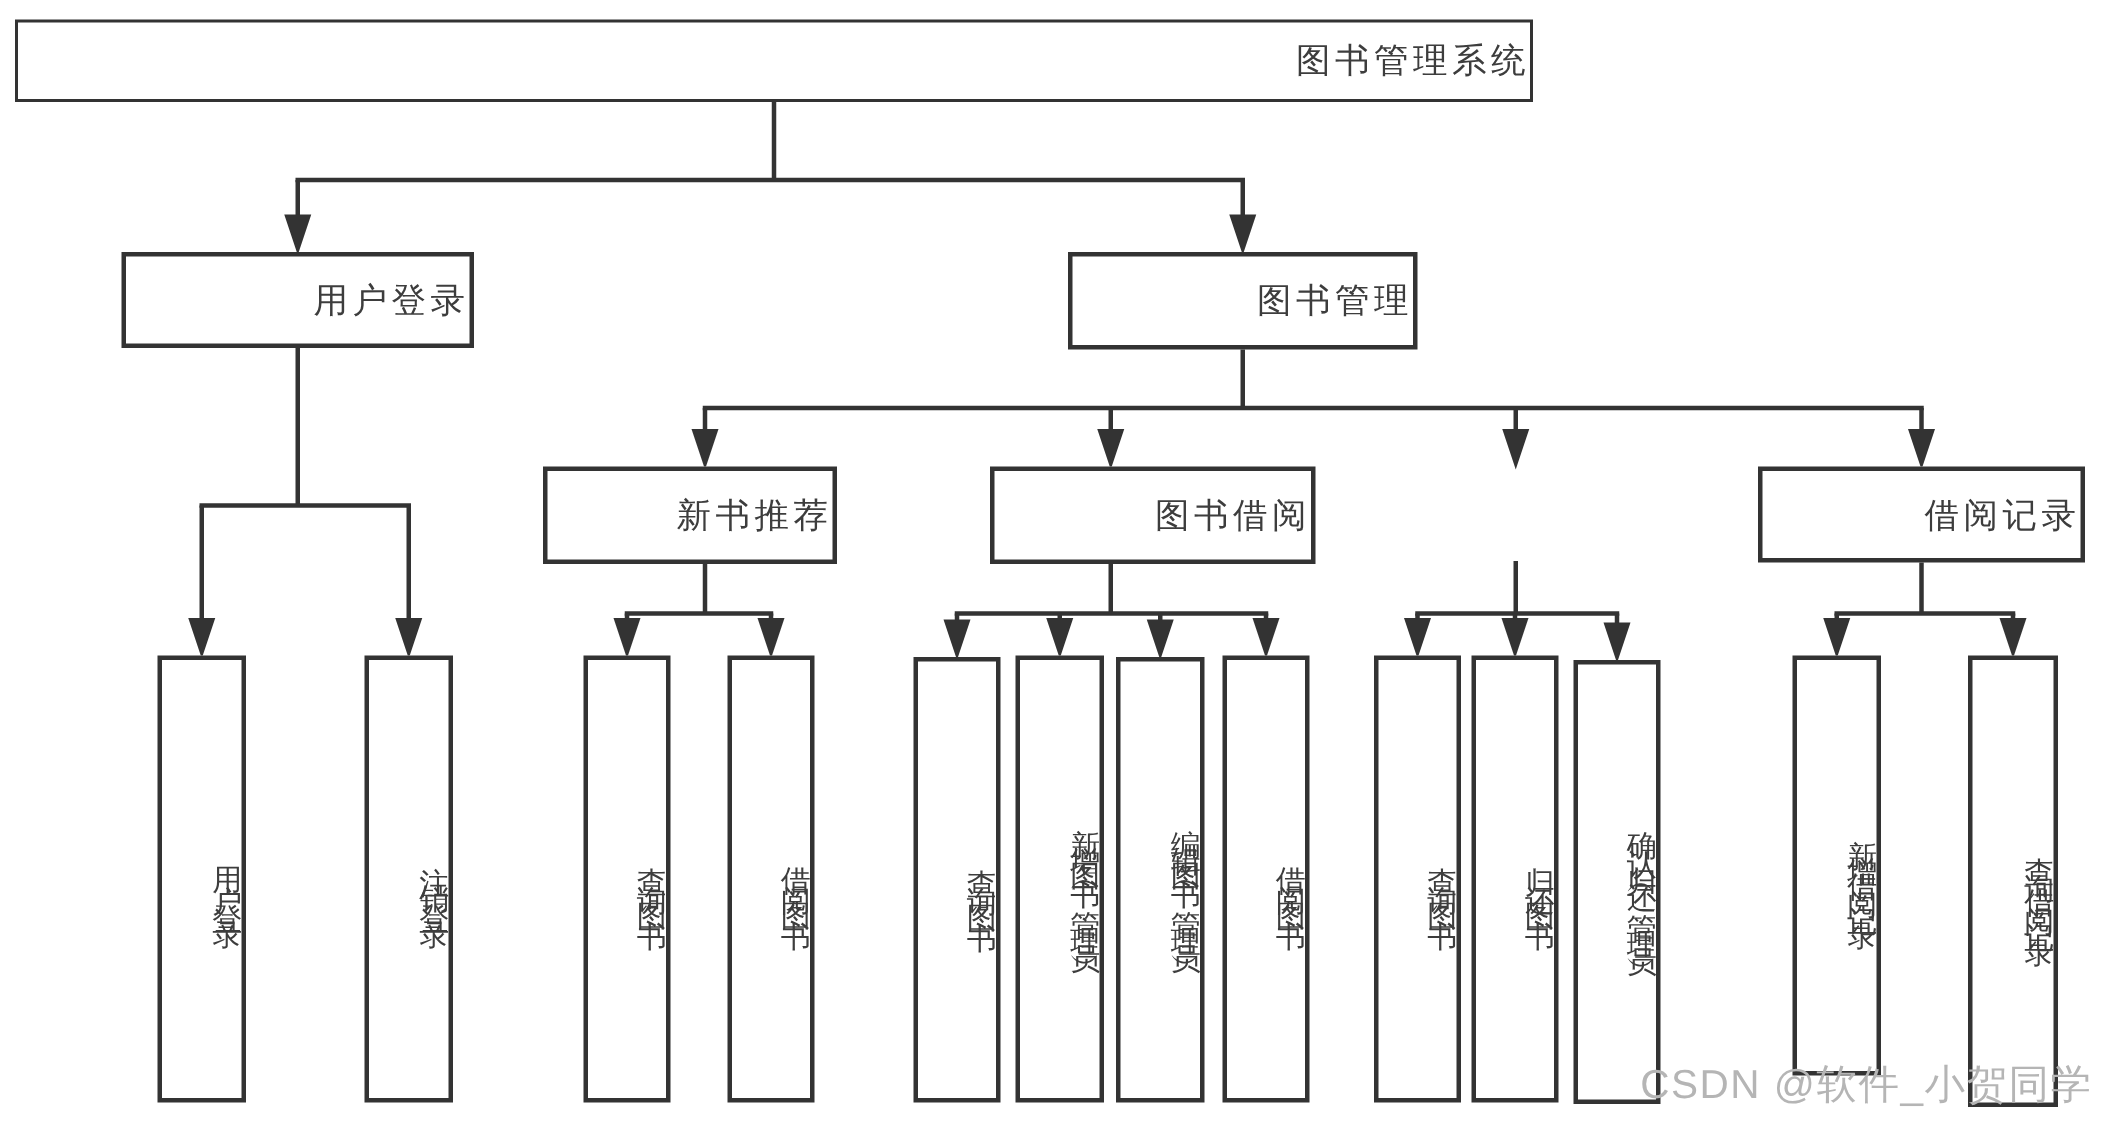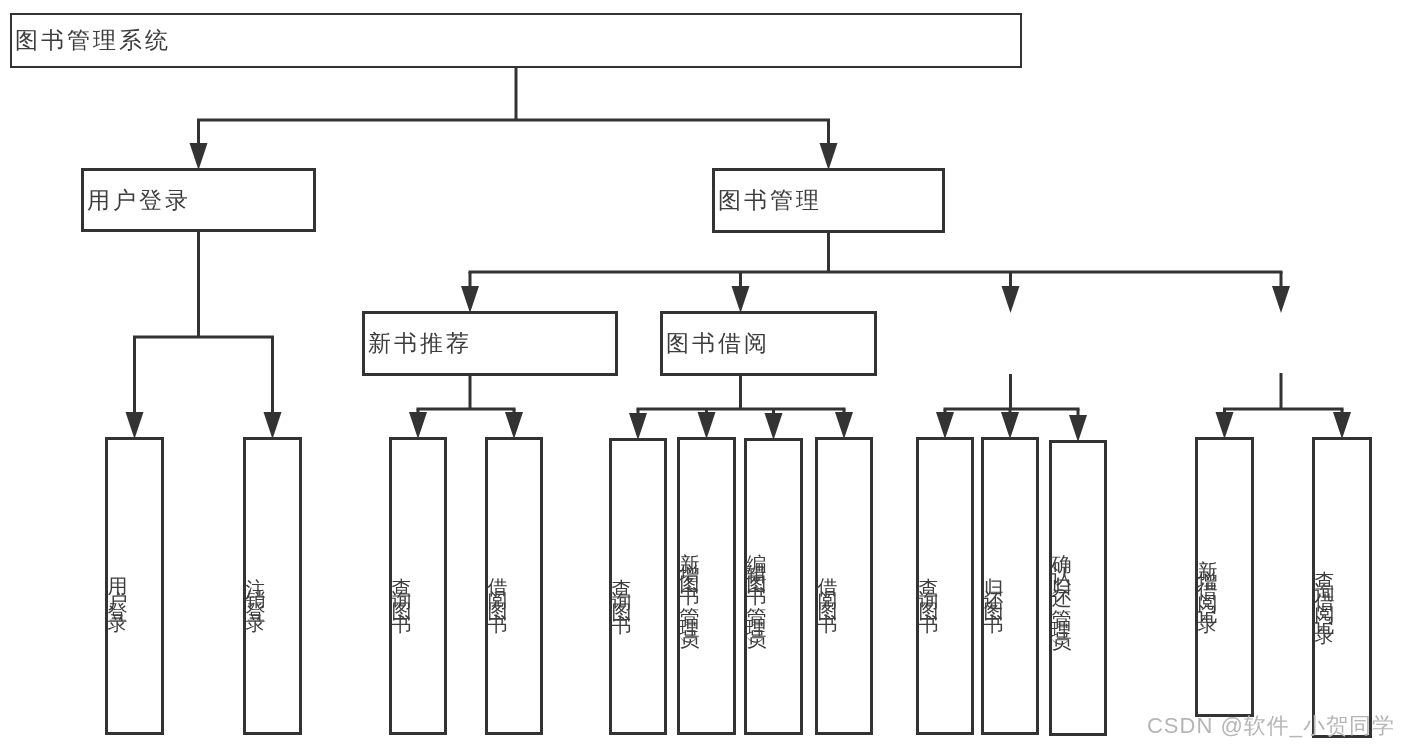--- a/index.html
+++ b/index.html
@@ -3,36 +3,36 @@
 <meta charset="utf-8">
 <style>
   html,body{margin:0;padding:0;background:#fff;}
   #stage{
     position:relative;width:1405px;height:747px;background:#ffffff;
     font-family:"Liberation Sans","DejaVu Sans",sans-serif;overflow:hidden;
   }
   #wires{position:absolute;left:0;top:0;width:1405px;height:747px;}
   .node{
     position:absolute;box-sizing:border-box;background:#ffffff;
-    border:3px solid #333333;display:flex;align-items:center;justify-content:flex-start;
+    border:3px solid #333333;display:flex;align-items:center;justify-content:flex-end;
     color:#3d3d3d;
   }
   .node.root{border-width:2px;}
   .node.h .label{
     font-size:23px;letter-spacing:3px;white-space:nowrap;line-height:1;
     text-indent:3px; 
   }
   .node.v .label{
     writing-mode:vertical-rl;text-orientation:upright;
     font-size:20px;letter-spacing:12px;line-height:1;white-space:nowrap;
   }
   .node.v.long .label{letter-spacing:11px;}
   #watermark{
     position:absolute;right:10px;bottom:6px;
-    font-size:22px;letter-spacing:1px;color:#b5b5b5;white-space:nowrap;
+    font-size:27px;letter-spacing:1px;color:#b5b5b5;white-space:nowrap;
     z-index:5;
   }
 </style>
 </head>
 <body>
 
 <div id="stage">
   <svg id="wires">
       <line x1="516" y1="66" x2="516" y2="120" stroke="#333333" stroke-width="3"></line>
       <line x1="197" y1="120" x2="830" y2="120" stroke="#333333" stroke-width="3"></line>
@@ -91,25 +91,28 @@
   <div id="watermark" style="color: rgb(181, 181, 181);">CSDN @软件_小贺同学</div>
 <div class="node h root" style="left: 10px; top: 13px; width: 1012px; height: 55px;">
       <span class="label">图书管理系统</span>
     </div>
     <div class="node h" style="left: 81px; top: 168px; width: 235px; height: 64px;">
       <span class="label">用户登录</span>
     </div>
     <div class="node h" style="left: 712px; top: 168px; width: 233px; height: 65px;">
       <span class="label">图书管理</span>
     </div>
-    <div class="node h" style="left: 362px; top: 311px; width: 256px; height: 65px;">
+    <div class="node h" style="left: 362px; top: 311px; width: 196px; height: 65px;">
       <span class="label">新书推荐</span>
     </div>
     <div class="node h" style="left: 632px; top: 311px; width: 217px; height: 65px; margin-left: 28px;">
       <span class="label">图书借阅</span>
+    </div>
+    <div class="node h" style="left: 1172px; top: 311px; width: 218px; height: 64px;">
+      <span class="label">借阅记录</span>
     </div>
     <div class="node v" style="left: 105px; top: 437px; width: 59px; height: 298px;">
       <span class="label">用户登录</span>
     </div>
     <div class="node v" style="left: 243px; top: 437px; width: 59px; height: 298px;">
       <span class="label">注销登录</span>
     </div>
     <div class="node v" style="left: 389px; top: 437px; width: 58px; height: 298px;">
       <span class="label">查询图书</span>
     </div>

